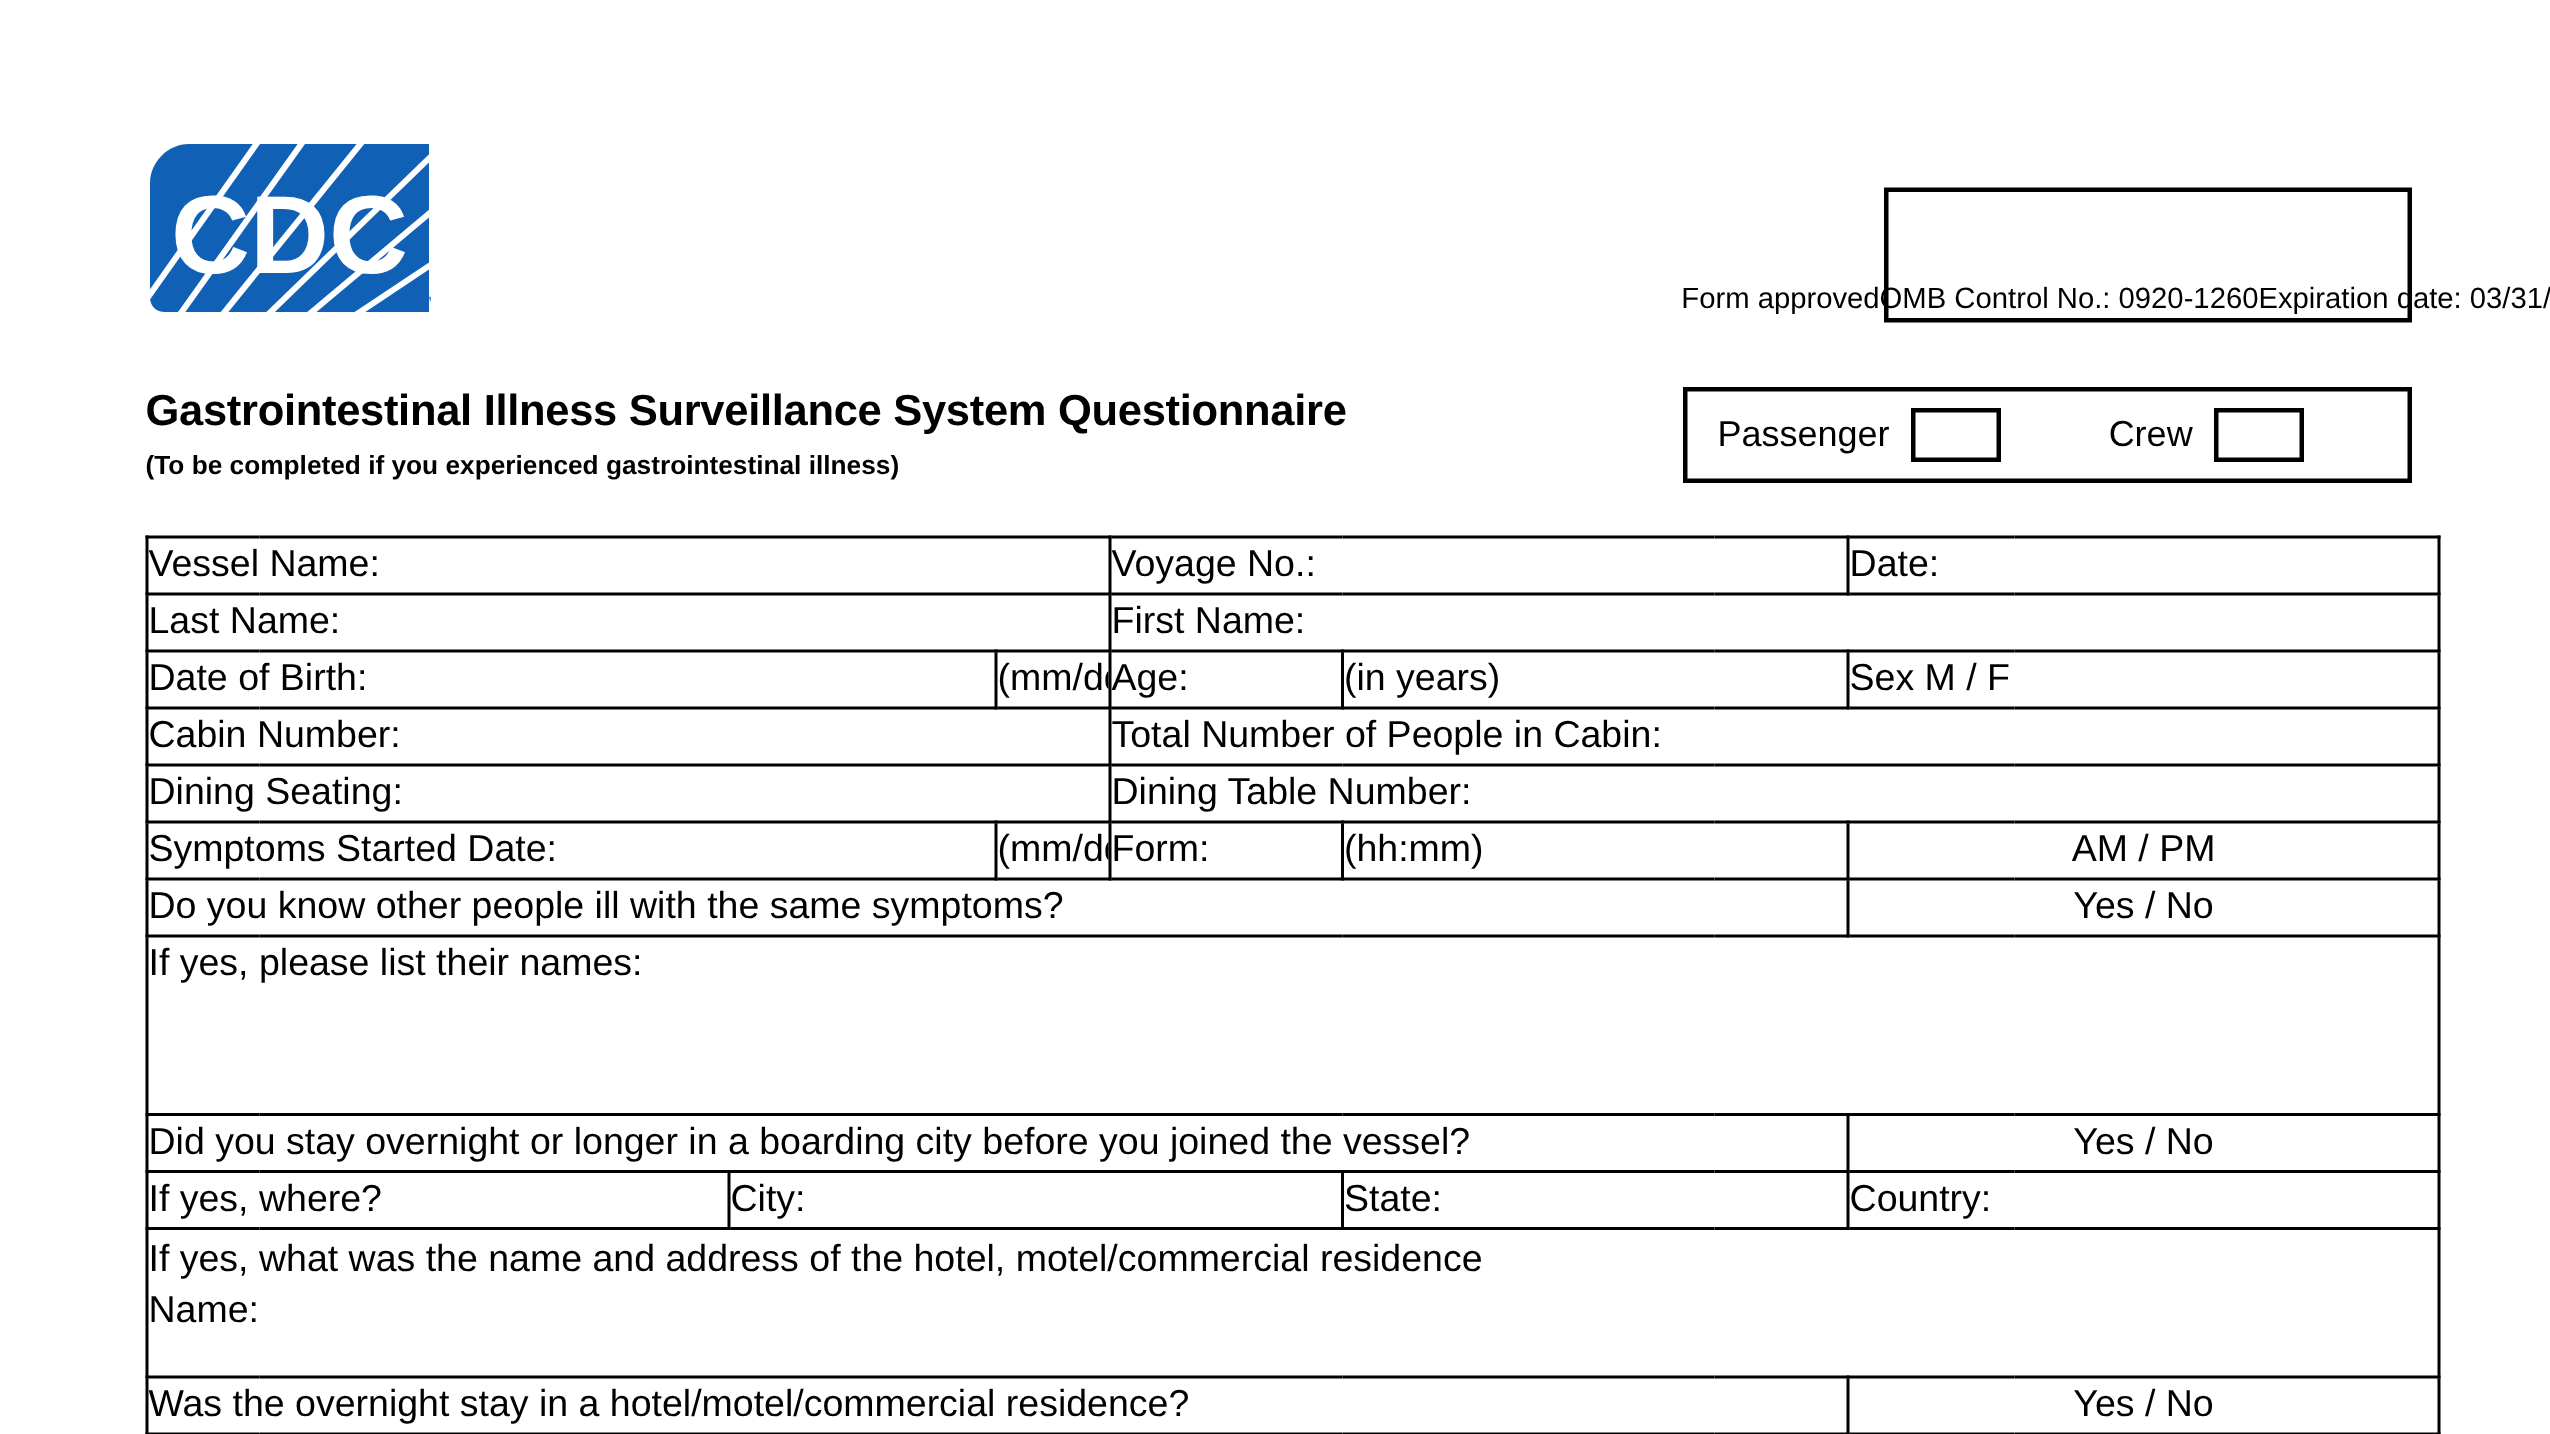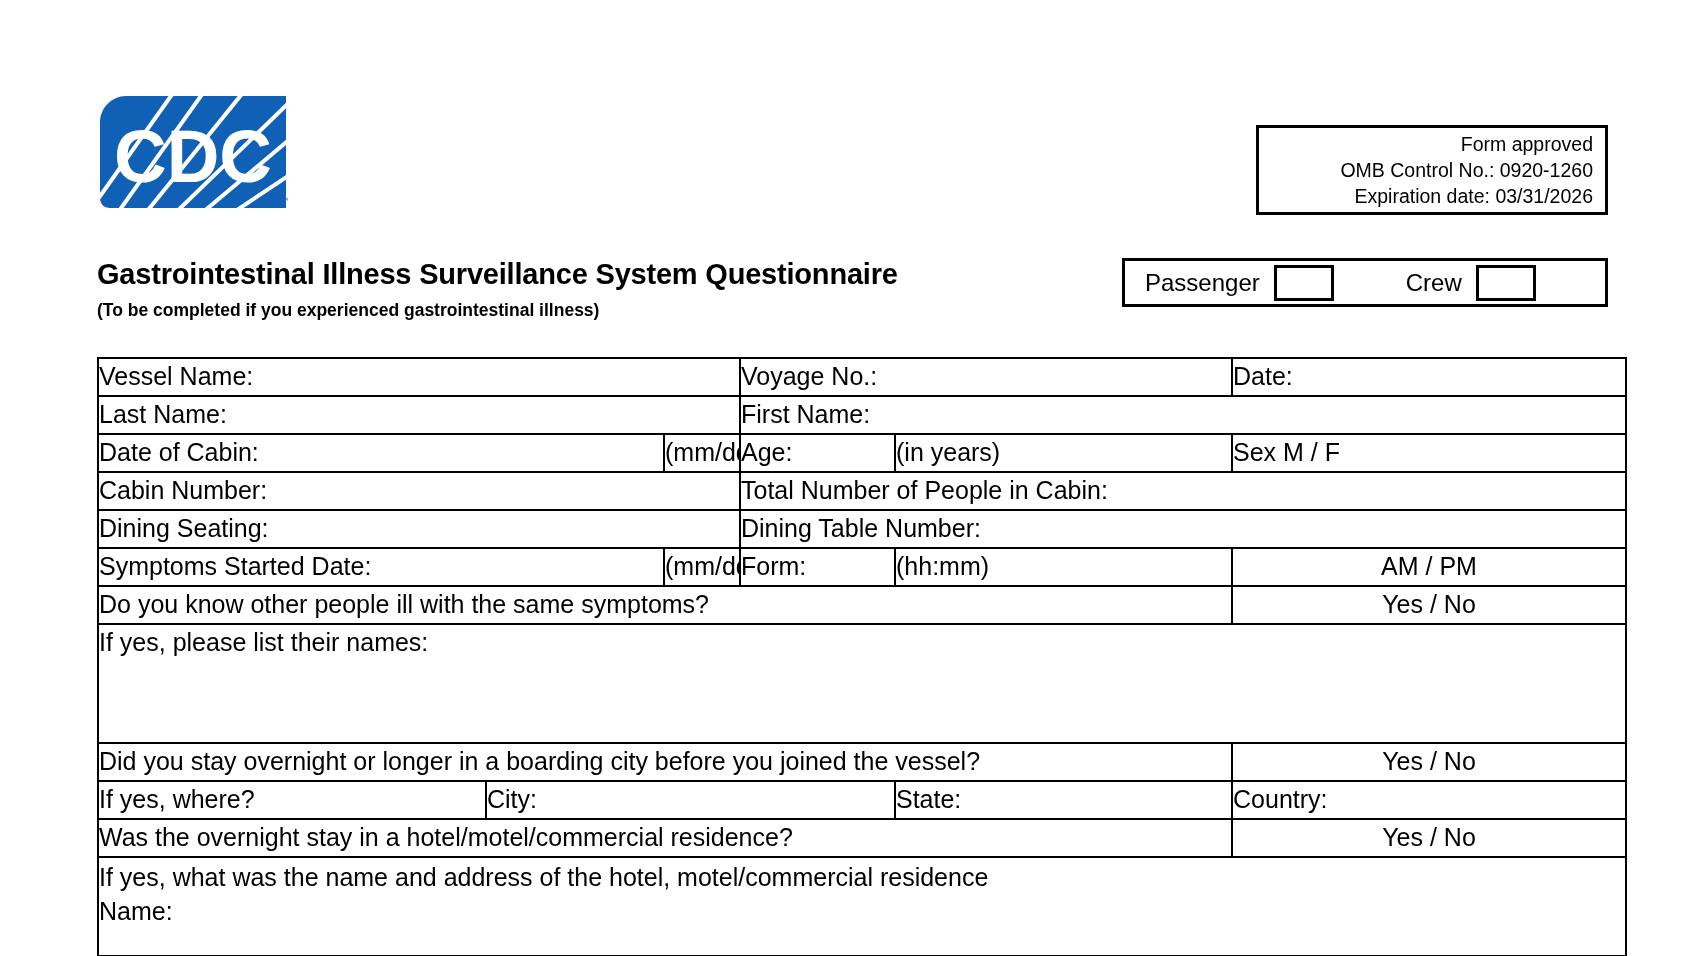--- a/index.html
+++ b/index.html
@@ -44,21 +44,21 @@
   
   .omb-box {
     position: absolute;
     left: 1256px;
     top: 125px;
     width: 352px;
     height: 90px;
     border: 3px solid #000;
     box-sizing: border-box;
     display: flex;
-    flex-direction: column;
+    flex-direction: row;
     justify-content: center;
     align-items: flex-end;
     padding-right: 12px;
     padding-left: 13px;
   }
   .omb-line {
     font-size: 19.5px;
     line-height: 26px;
     white-space: nowrap;
   }
@@ -81,21 +81,21 @@
     font-weight: bold;
     white-space: nowrap;
   }
 
   
   .pc-box {
     position: absolute;
     left: 1122px;
     top: 258px;
     width: 486px;
-    height: 49px;
+    height: 64px;
     border: 3px solid #000;
     box-sizing: border-box;
     display: flex;
     align-items: center;
     padding-left: 20px;
   }
   .pc-label {
     font-size: 24px;
     white-space: nowrap;
   }
@@ -220,21 +220,21 @@
       <td class="outer-top" colspan="3">Voyage No.:</td>
       <td class="outer-top outer-right" colspan="2">Date:</td>
     </tr>
 
     <tr>
       <td class="outer-left" colspan="4">Last Name:</td>
       <td class="outer-right" colspan="5">First Name:</td>
     </tr>
 
     <tr>
-      <td class="outer-left" colspan="3">Date of Cabin:</td>
+      <td class="outer-left" colspan="3">Date of Birth:</td>
       <td class="hint">(mm/dd/yyyy)</td>
       <td>Age:</td>
       <td class="hint" colspan="2">(in years)</td>
       <td class="outer-right" colspan="2">Sex   M / F</td>
     </tr>
 
     <tr>
       <td class="outer-left" colspan="4">Cabin Number:</td>
       <td class="outer-right" colspan="5">Total Number of People in Cabin:</td>
     </tr>
@@ -267,26 +267,26 @@
     </tr>
 
     <tr>
       <td class="outer-left indent-2" colspan="2">If yes, where?</td>
       <td colspan="3">City:</td>
       <td colspan="2">State:</td>
       <td class="outer-right" colspan="2">Country:</td>
     </tr>
 
     <tr>
-      <td class="outer-left" colspan="7">Was the overnight stay in a hotel/motel/commercial residence?</td>
-      <td class="outer-right ctr" colspan="2">Yes / No</td>
-    </tr>
-
-    <tr>
       <td class="outer-left outer-right tall-hotel indent-2" colspan="9">
         <span class="hotel-line">If yes, what was the name and address of the hotel, motel/commercial residence</span>
         <span class="hotel-line">Name:</span>
       </td>
     </tr>
+
+    <tr>
+      <td class="outer-left" colspan="7">Was the overnight stay in a hotel/motel/commercial residence?</td>
+      <td class="outer-right ctr" colspan="2">Yes / No</td>
+    </tr>
   </tbody>
     </table>
 
 </div>
 
 </body></html>

